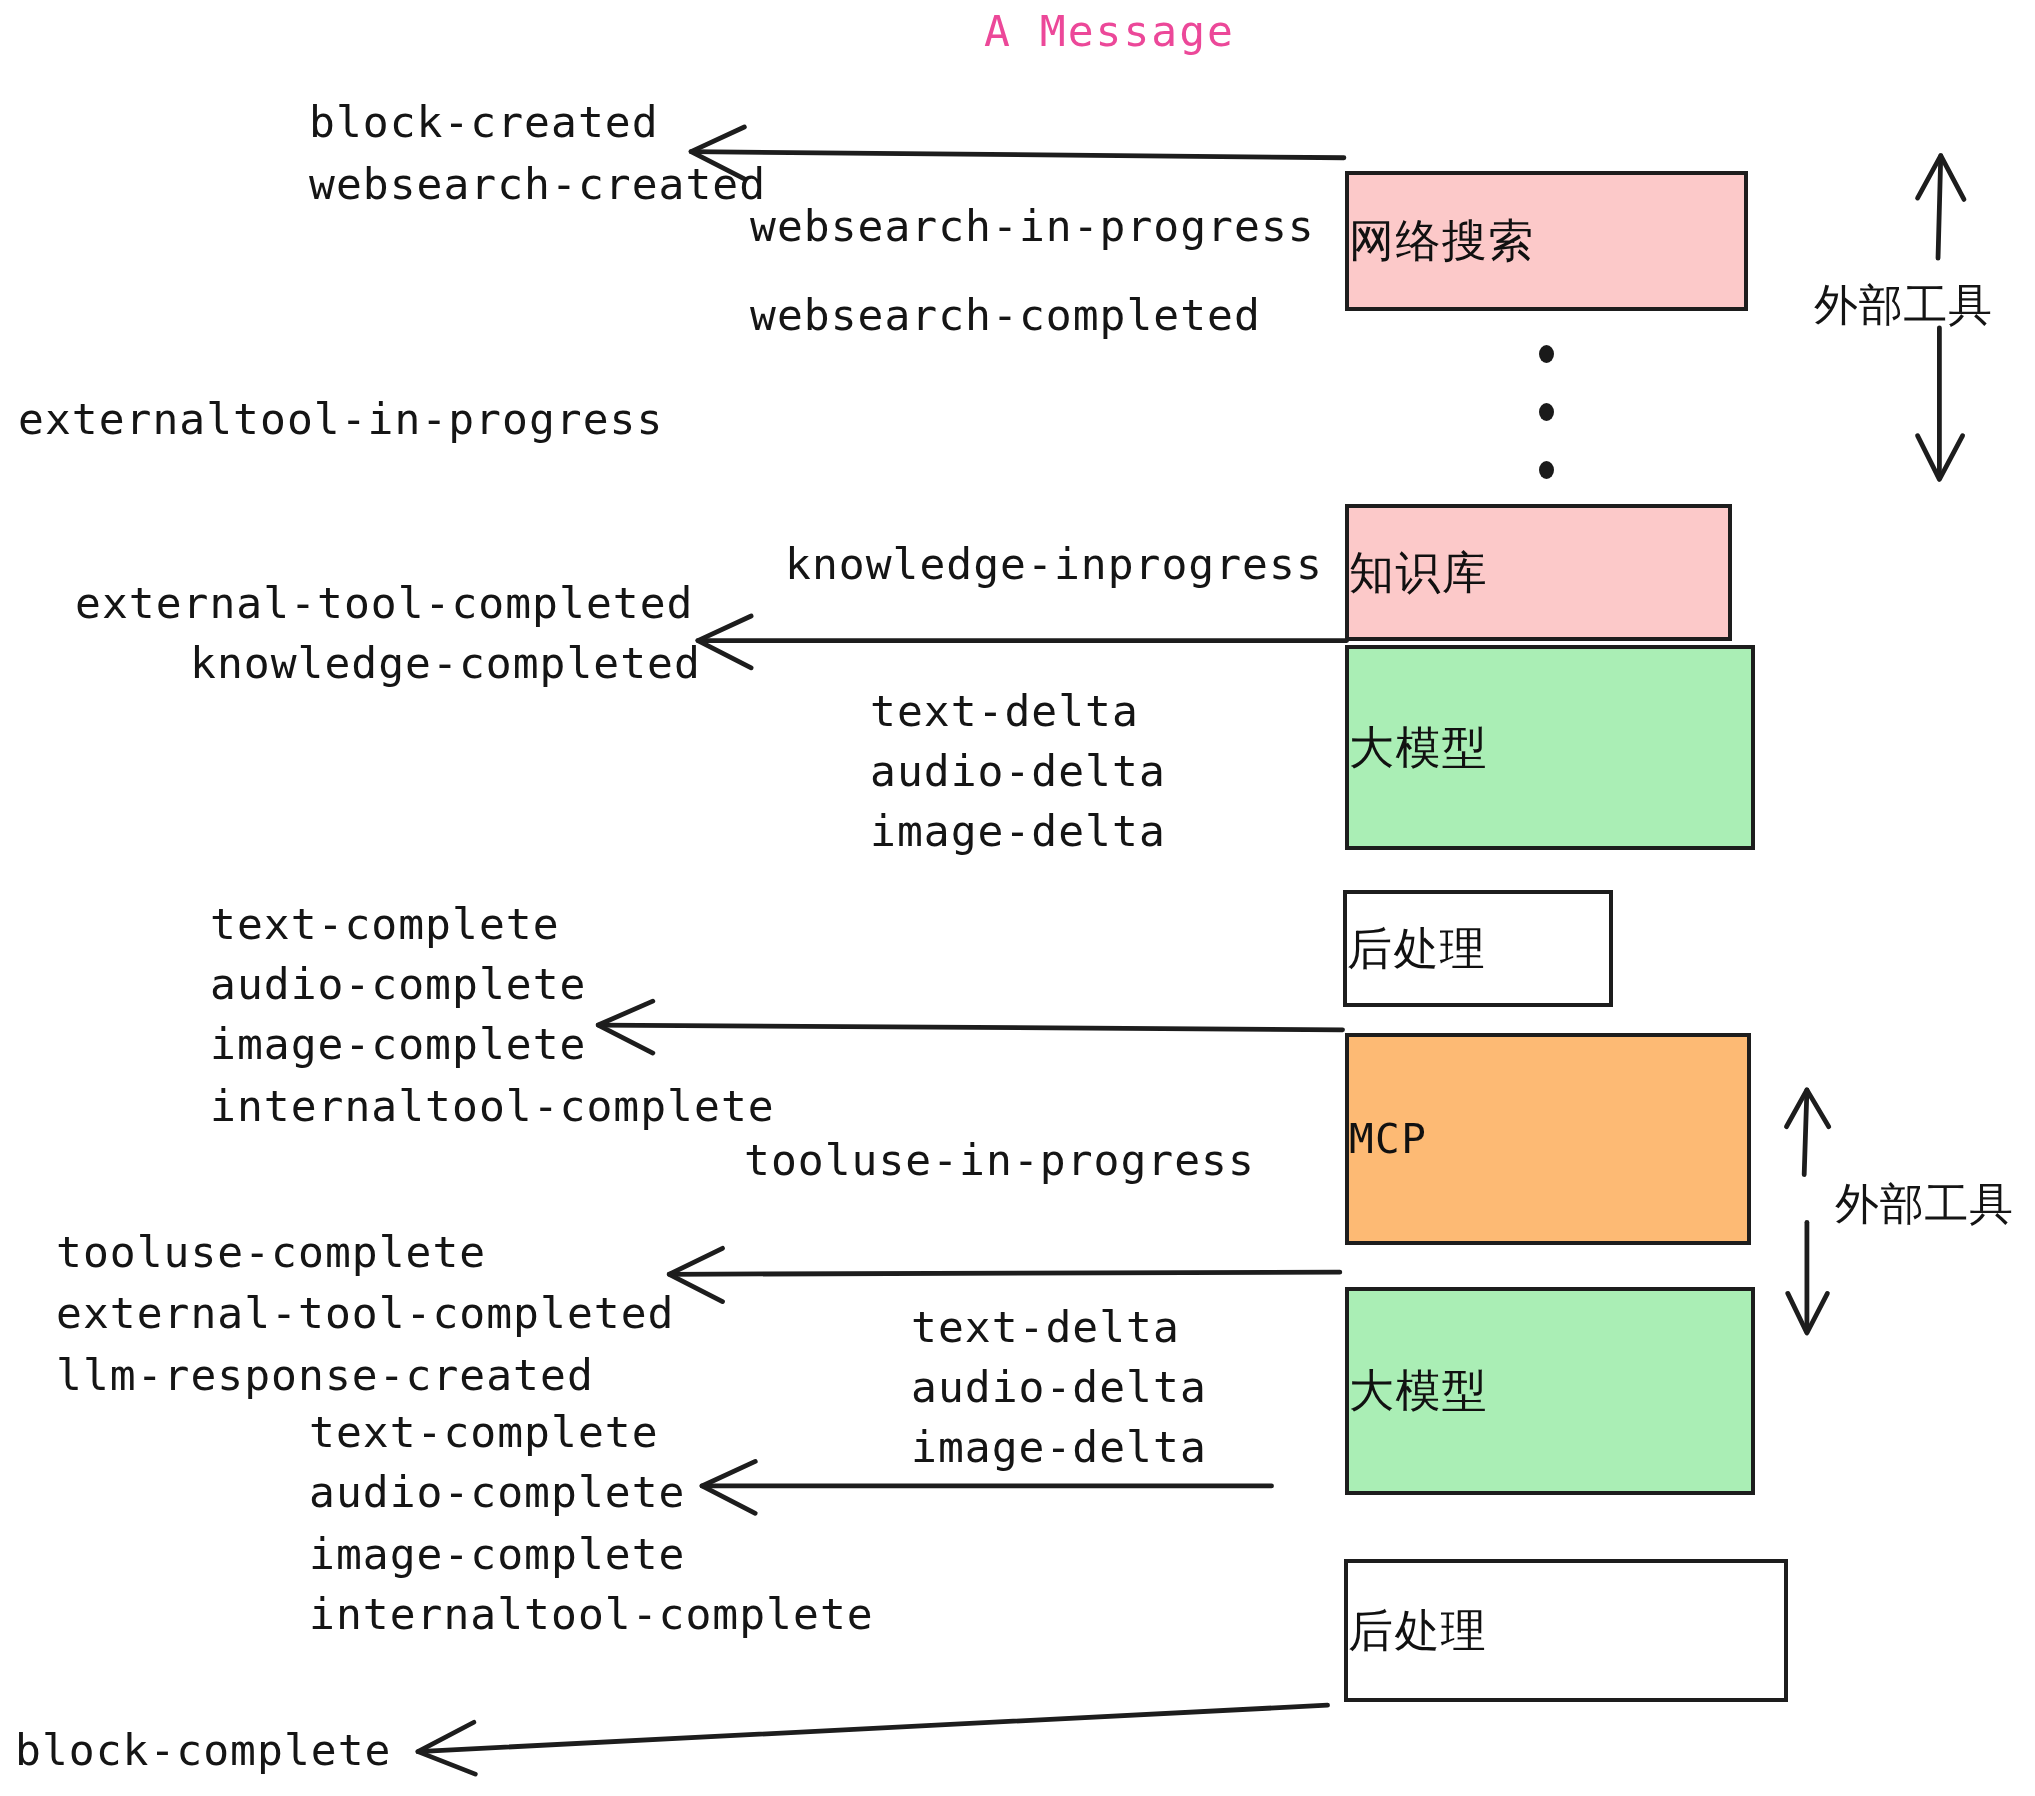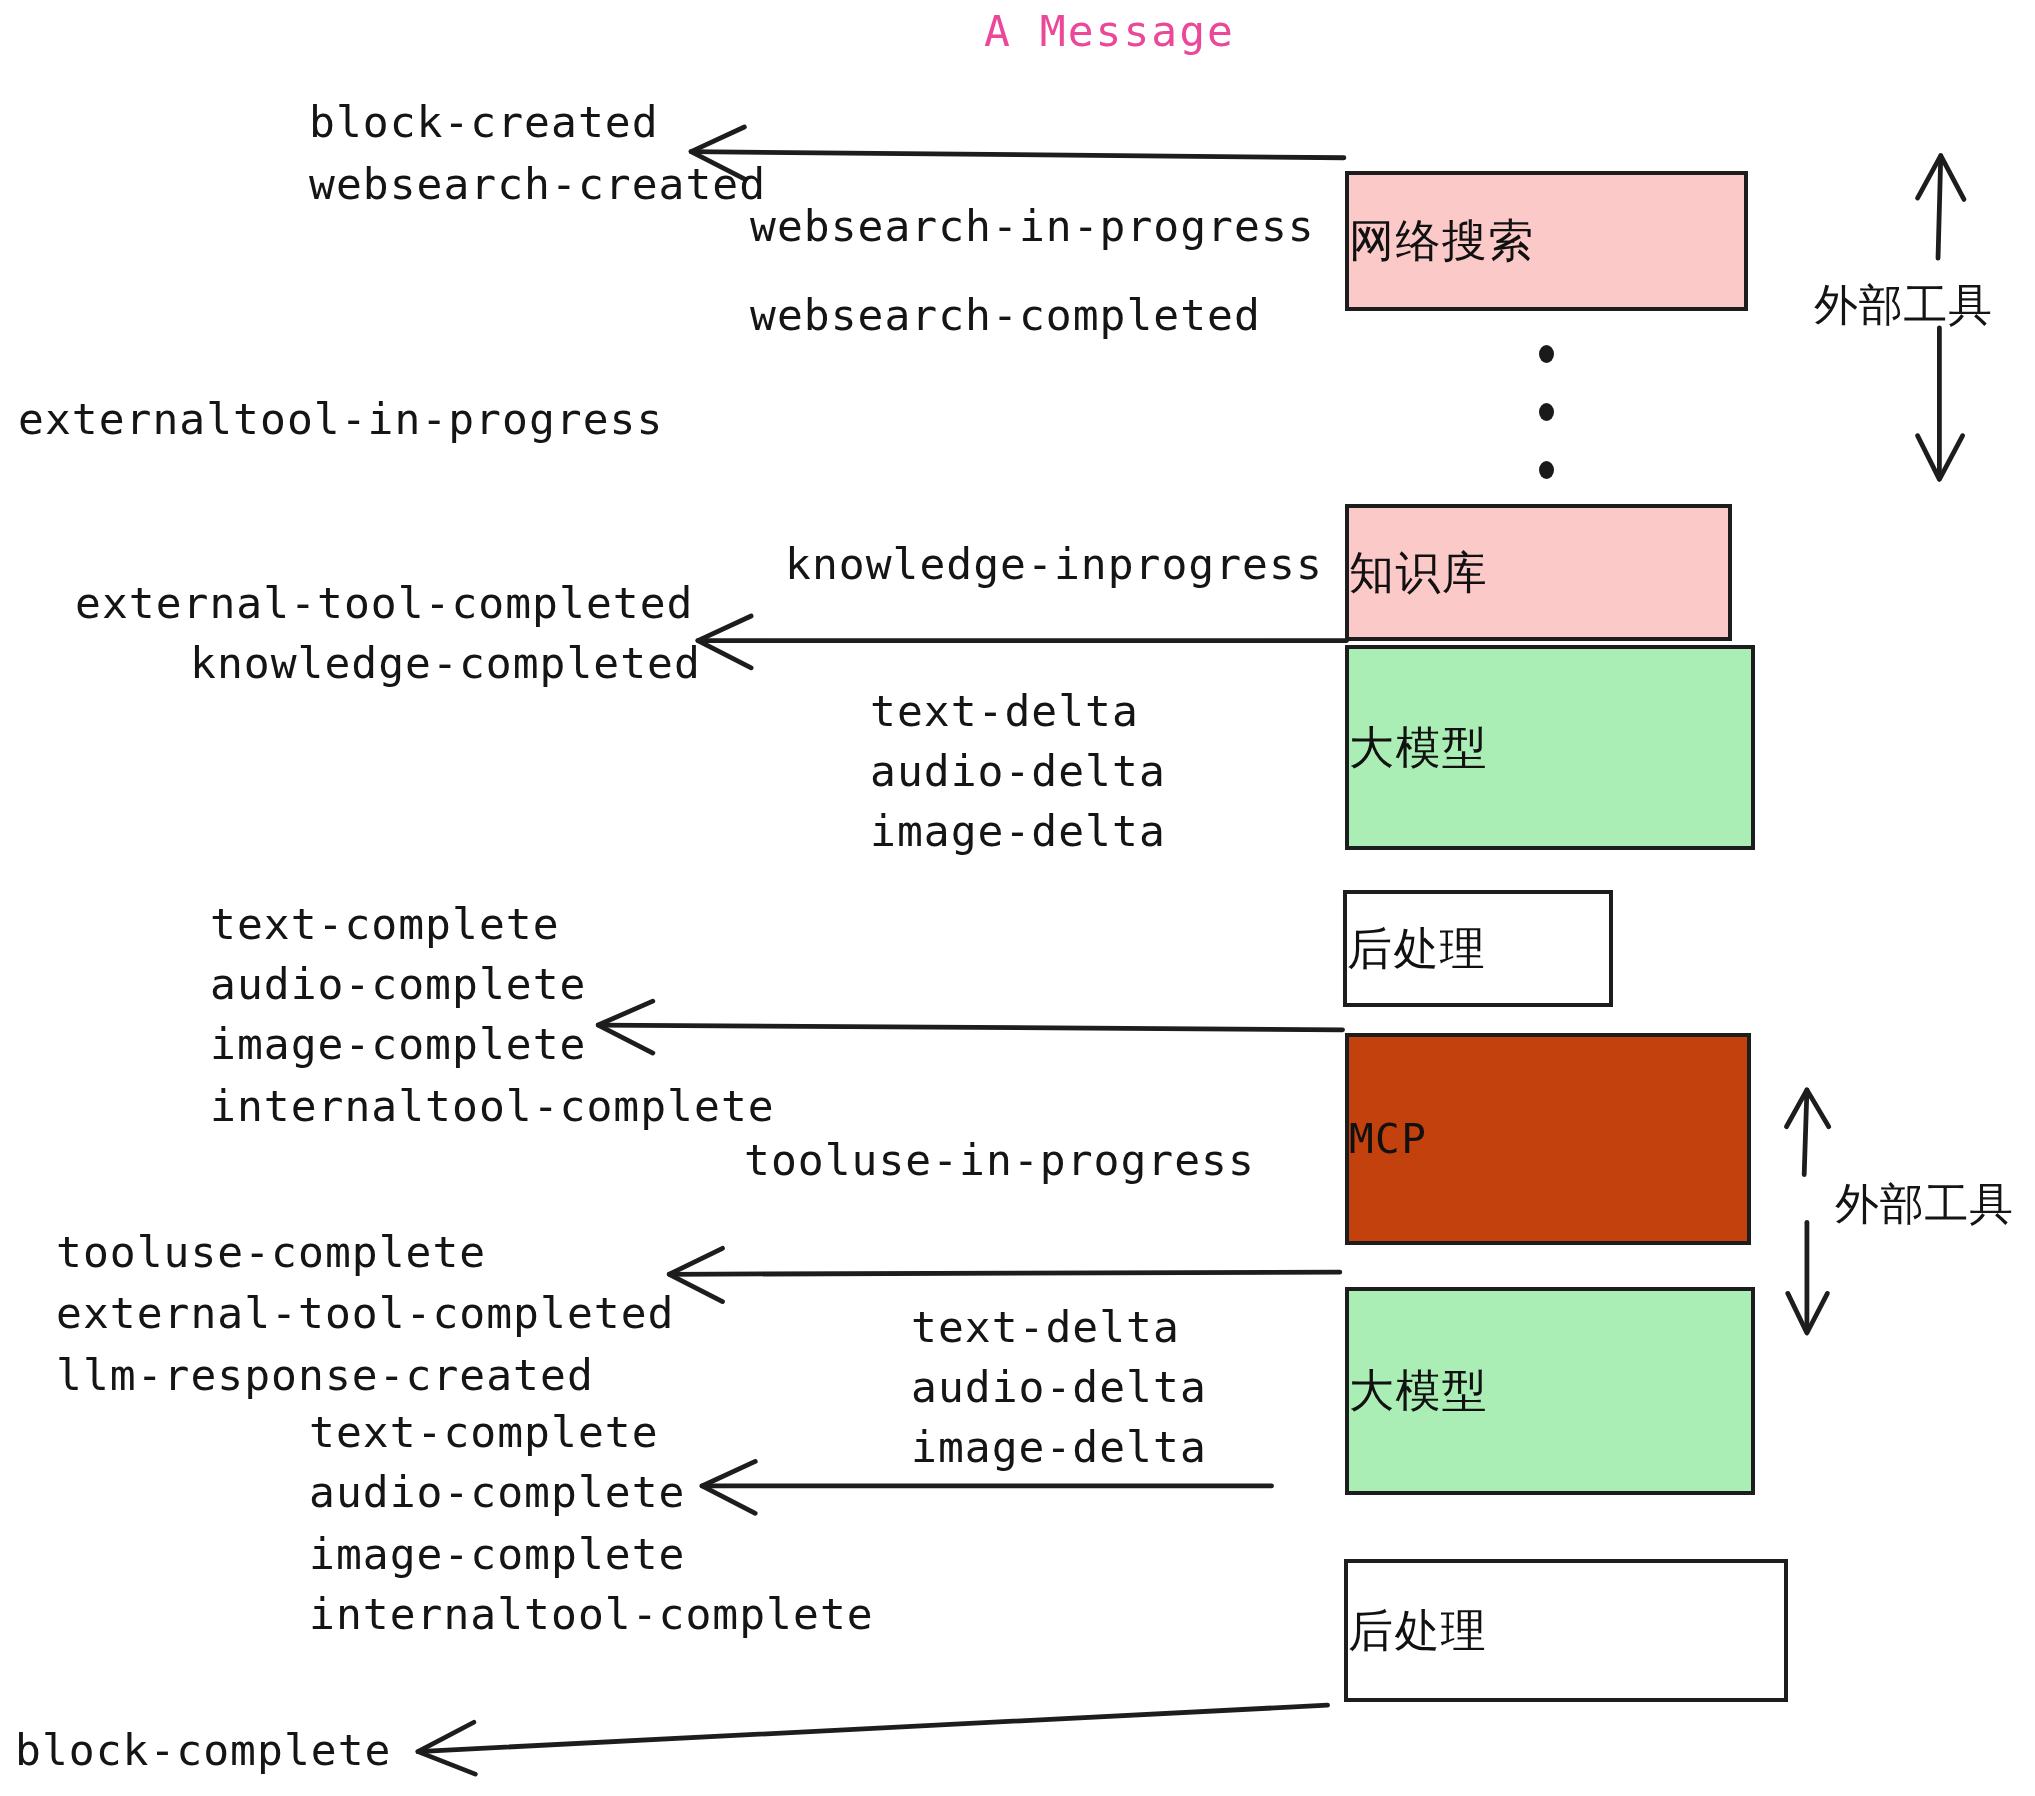--- a/index.html
+++ b/index.html
@@ -143,21 +143,21 @@
   </div>
 
   <div class="node" style="left:1345px; top:645px; width:410px; height:205px; background:#aaeeb5;">
     <span>大模型</span>
   </div>
 
   <div class="node" style="left:1343px; top:890px; width:270px; height:117px; background:#ffffff;">
     <span>后处理</span>
   </div>
 
-  <div class="node mono" style="left:1345px; top:1033px; width:406px; height:212px; background:#c2410c;">
+  <div class="node mono" style="left:1345px; top:1033px; width:406px; height:212px; background:#fdba74;">
     <span>MCP</span>
   </div>
 
   <div class="node" style="left:1345px; top:1287px; width:410px; height:208px; background:#aaeeb5;">
     <span>大模型</span>
   </div>
 
   <div class="node" style="left:1344px; top:1559px; width:444px; height:143px; background:#ffffff;">
     <span>后处理</span>
   </div>

